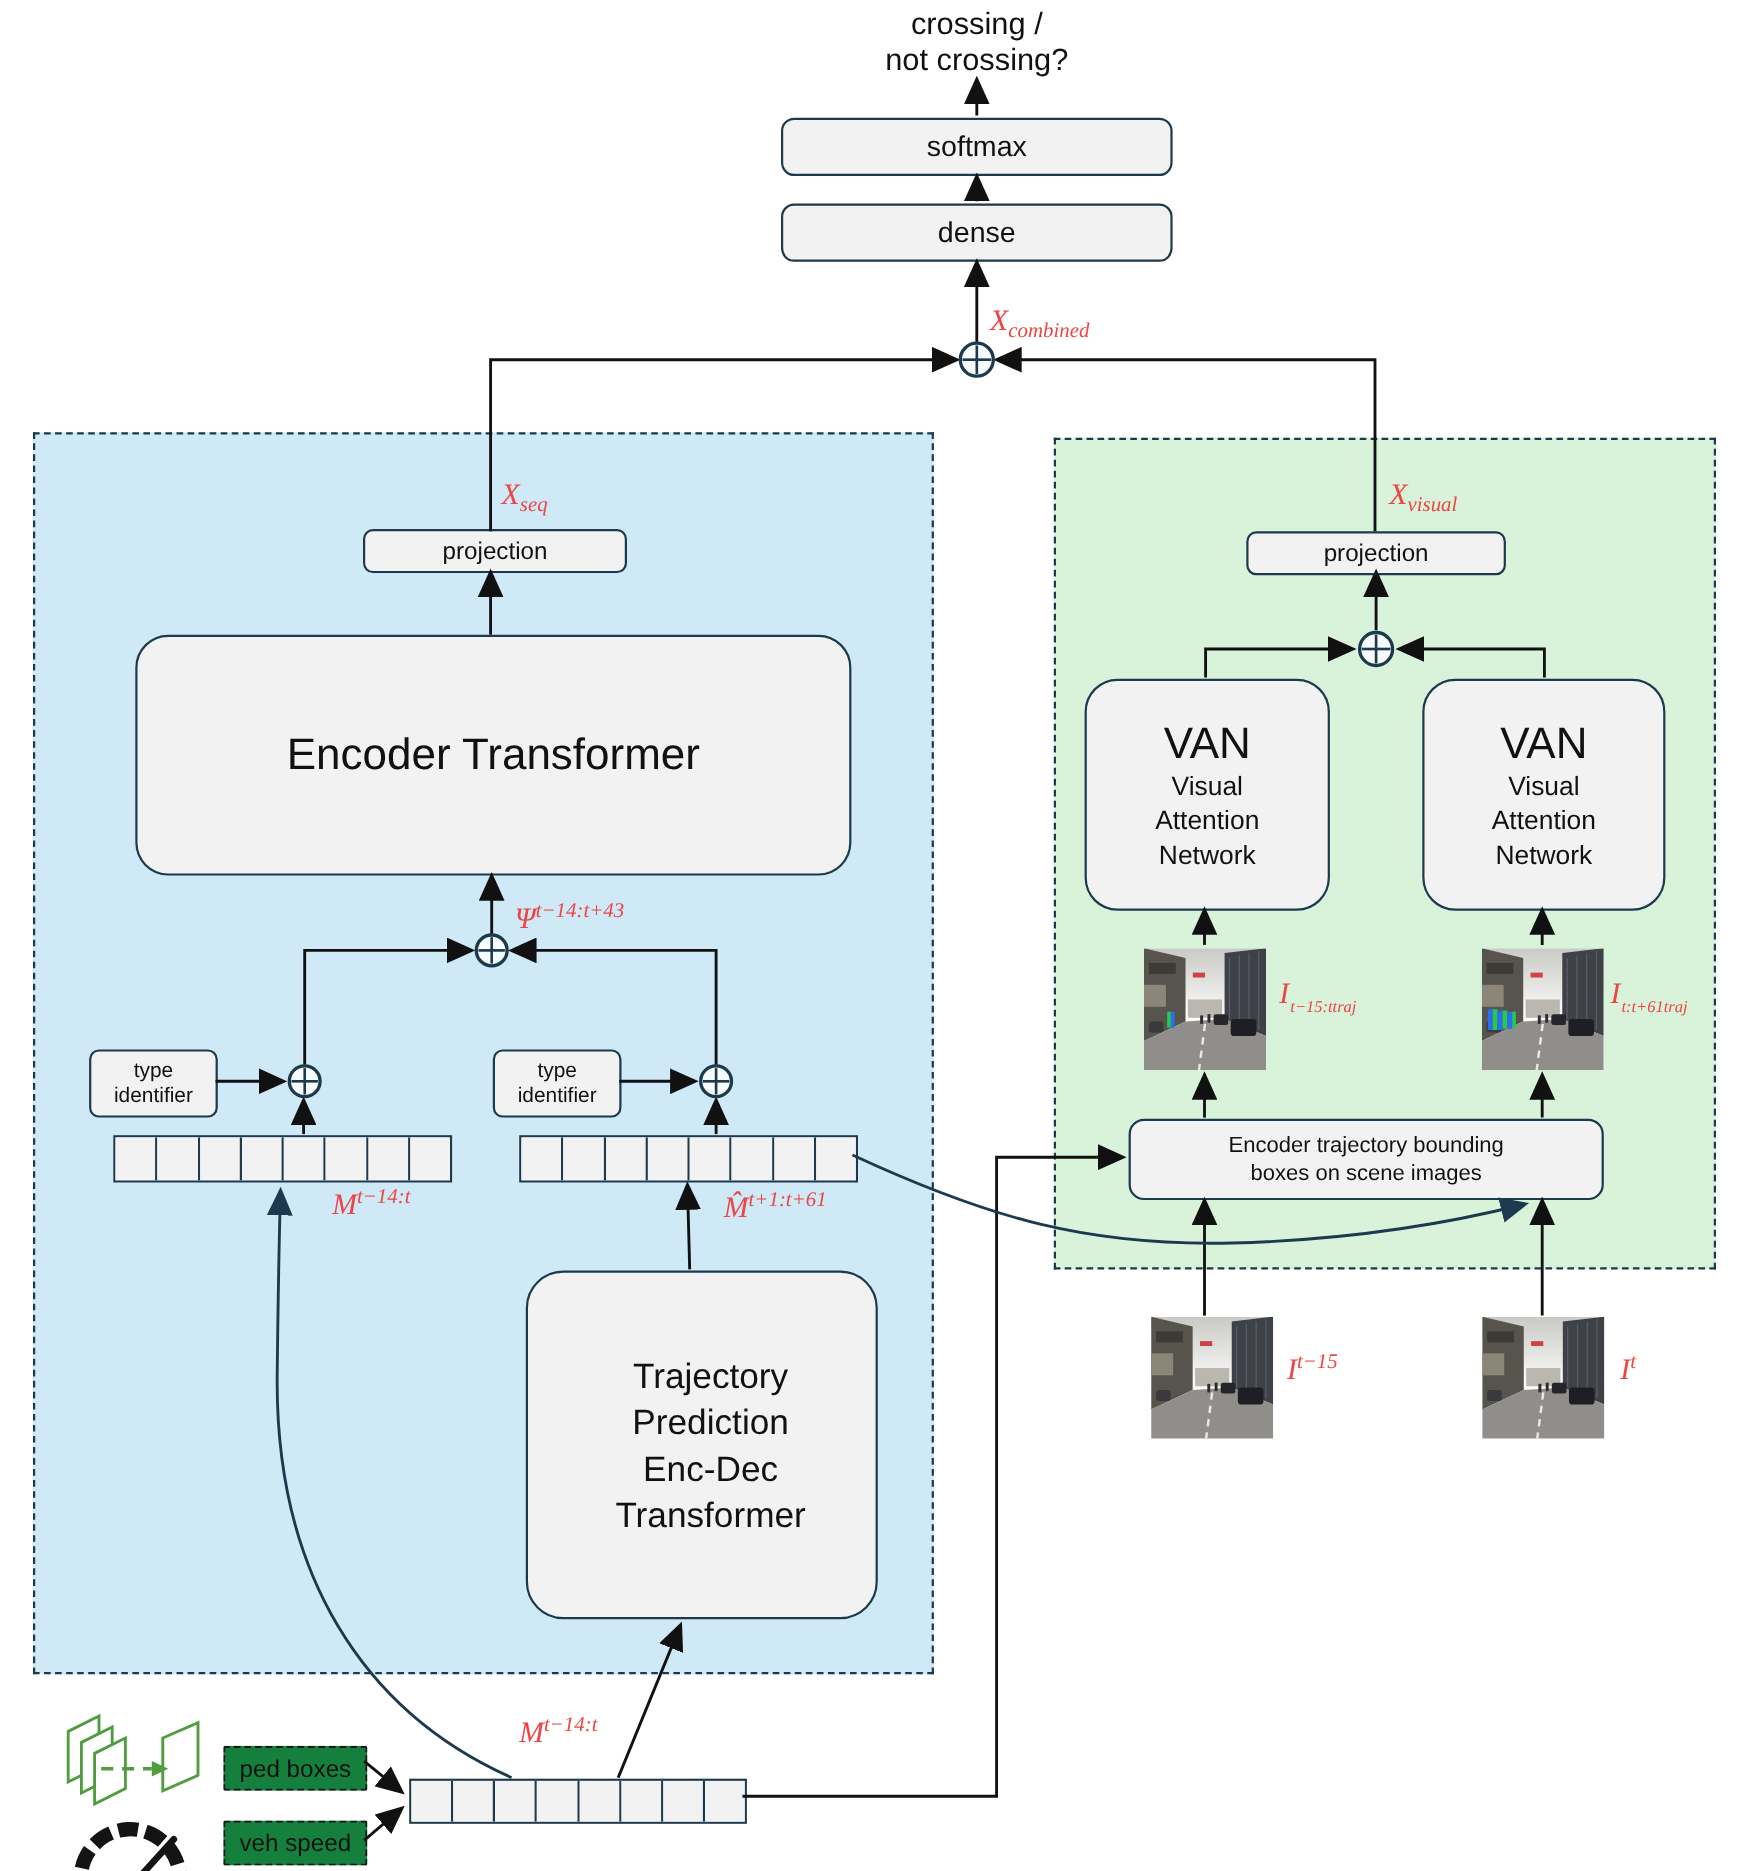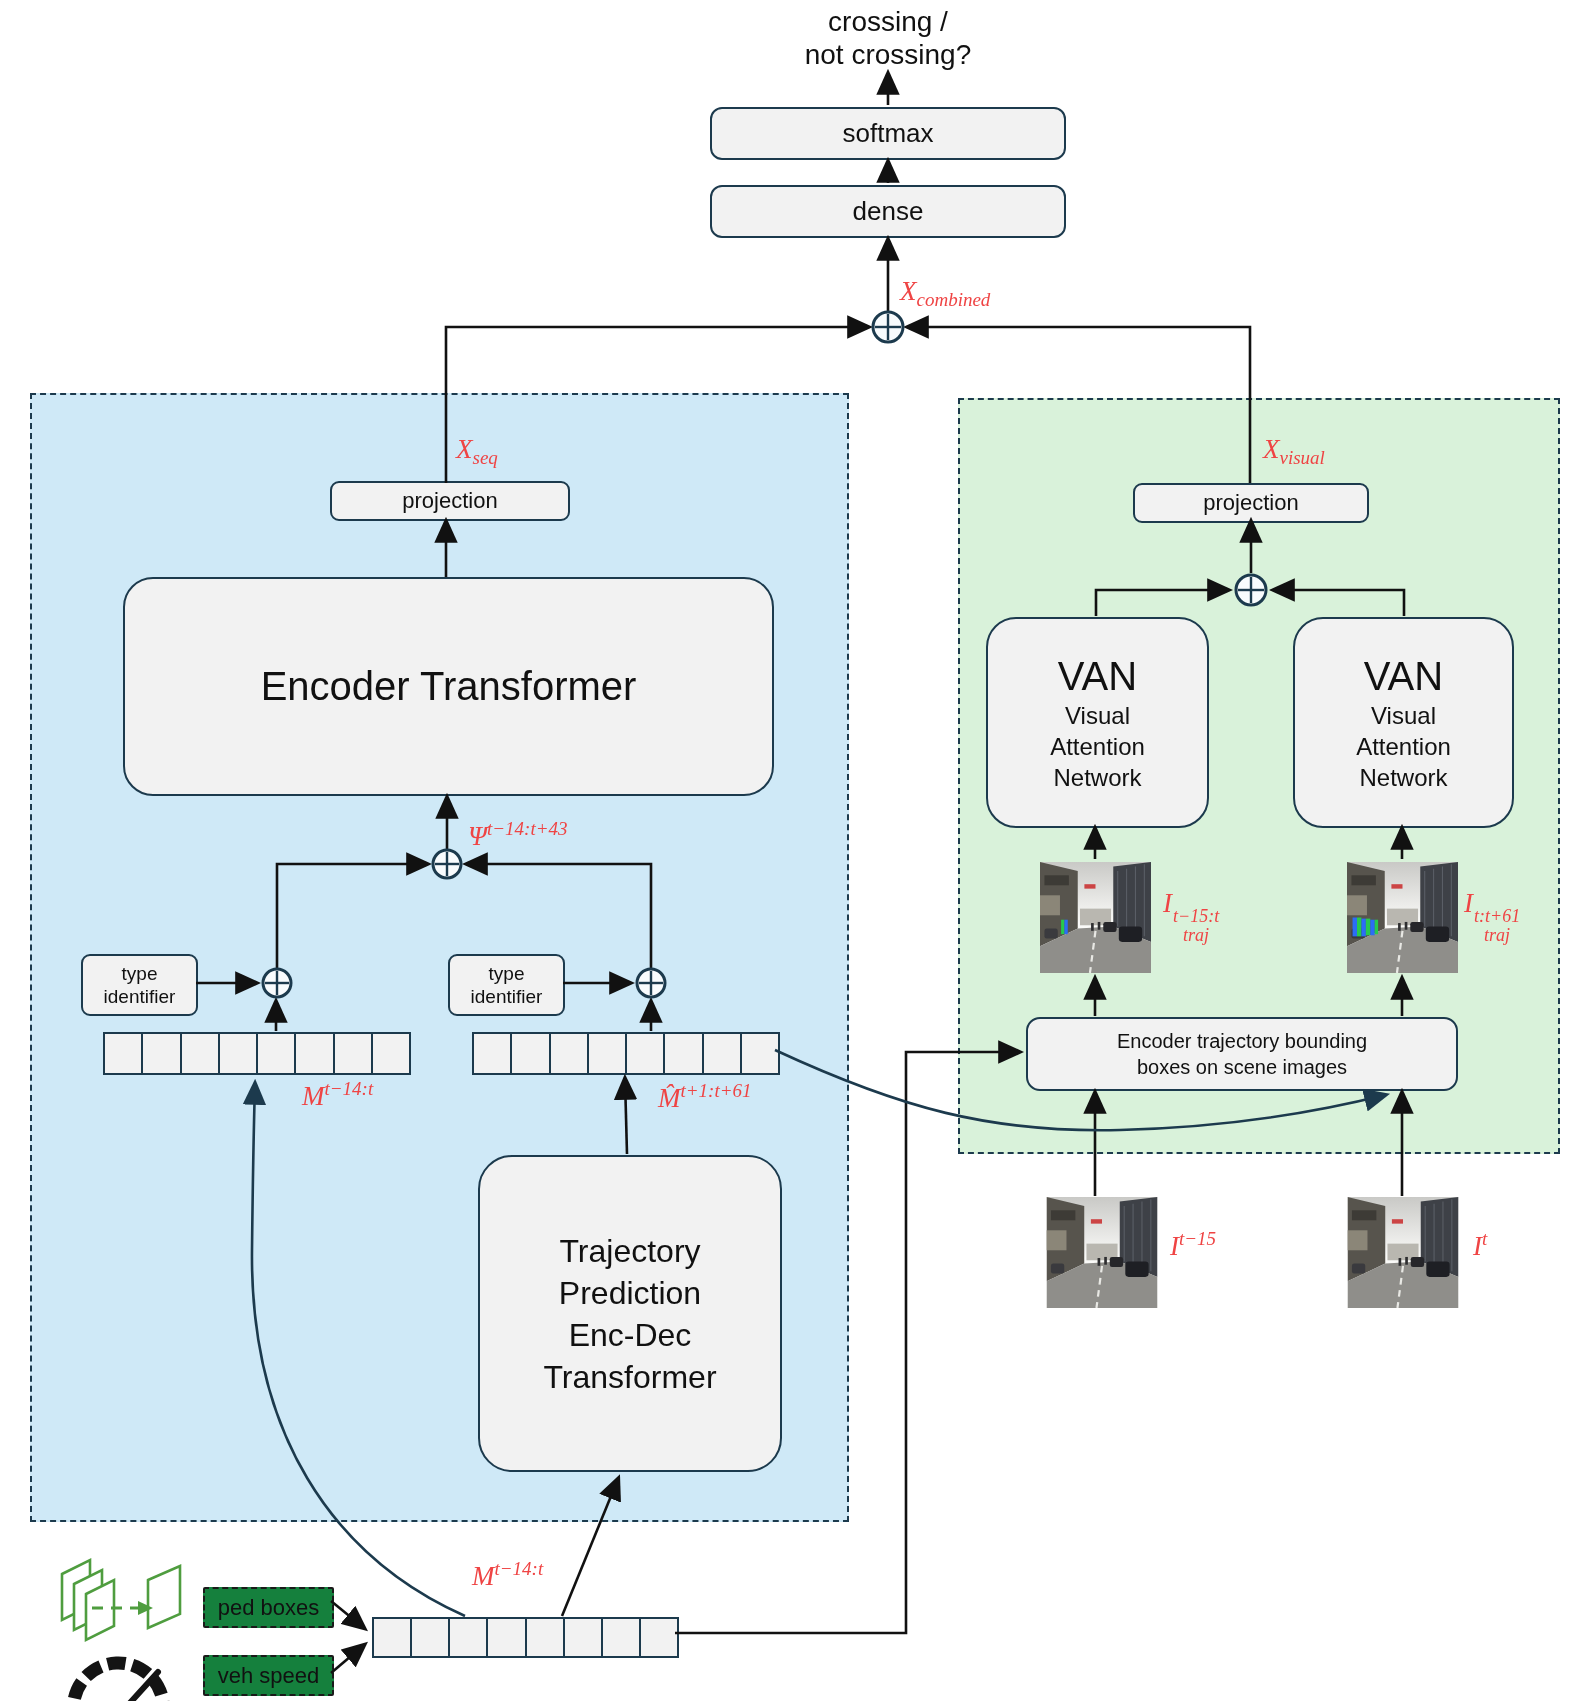--- a/index.html
+++ b/index.html
@@ -11,21 +11,21 @@
        display:flex;align-items:center;justify-content:center;text-align:center;z-index:10;}
   .bigbox{border-radius:30px;flex-direction:column;}
   .dashedbox{position:absolute;background:#15803d;border:2.5px dashed #1a1a1a;border-radius:2px;
        display:flex;align-items:center;justify-content:center;z-index:10;font-size:22px;}
   .bar{position:absolute;display:flex;background:#f2f2f2;border:2.5px solid #1c3a4d;z-index:10;}
   .bar .cell{flex:1;border-right:2.5px solid #1c3a4d;background:#f2f2f2;}
   .bar .cell:last-child{border-right:none;}
   .mathlab{position:absolute;font-family:"Liberation Serif",serif;font-style:italic;font-size:27px;
        color:#ef4444;white-space:nowrap;z-index:12;}
   .mathlab sup,.mathlab sub{font-size:19px;}
-  .supsub{display:inline-flex;flex-direction:column;align-items:center;font-size:18px;
+  .supsub{display:inline-flex;flex-direction:row;align-items:center;font-size:15px;
        line-height:1.05;vertical-align:-0.55em;margin-left:1px;}
   .conn{position:absolute;left:0;top:0;z-index:20;pointer-events:none;}
   .photo{position:absolute;z-index:10;}
   .lines span{display:block;}
 </style>
 </head>
 <body>
 
 <div class="canvas">
 
@@ -173,21 +173,21 @@
       <div class="cell"></div>
   </div>
 
   <div class="mathlab" style="left:302px;top:1078px;">
     <span>M</span><sup>t−14:t</sup>
   </div>
   <div class="mathlab" style="left:658px;top:1080px;">
     <span>M̂</span><sup>t+1:t+61</sup>
   </div>
 
-  <div class="box bigbox lines" style="left:478px;top:1155px;width:300px;height:313px;border-radius:34px;font-size:32px;line-height:42px;">
+  <div class="box bigbox lines" style="left:478px;top:1155px;width:300px;height:313px;border-radius:34px;font-size:32px;line-height:42px;padding-left:16px;">
     <span>Trajectory</span>
     <span>Prediction</span>
     <span>Enc-Dec</span>
     <span>Transformer</span>
   </div>
 
   <div class="mathlab" style="left:1263px;top:434px;">
     <span>X</span><sub>visual</sub>
   </div>
   <div class="box" style="left:1133px;top:483px;width:232px;height:36px;border-radius:9px;font-size:22px;">

